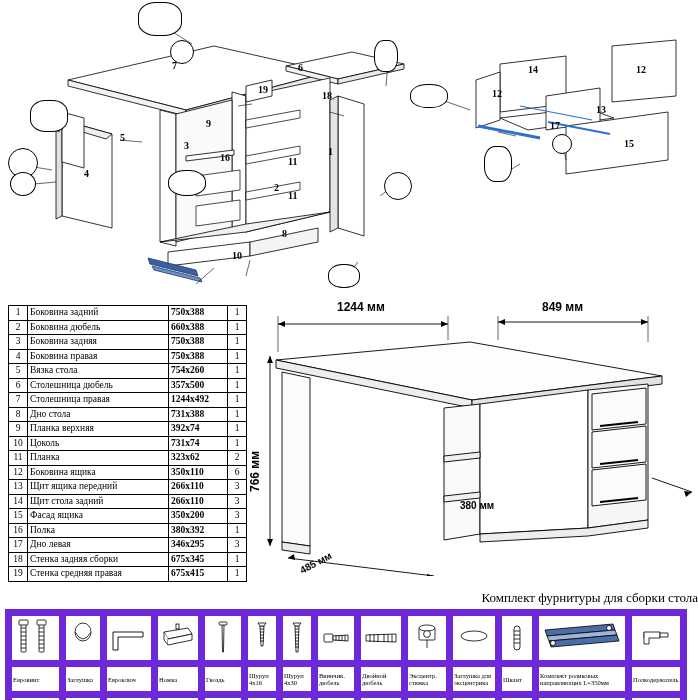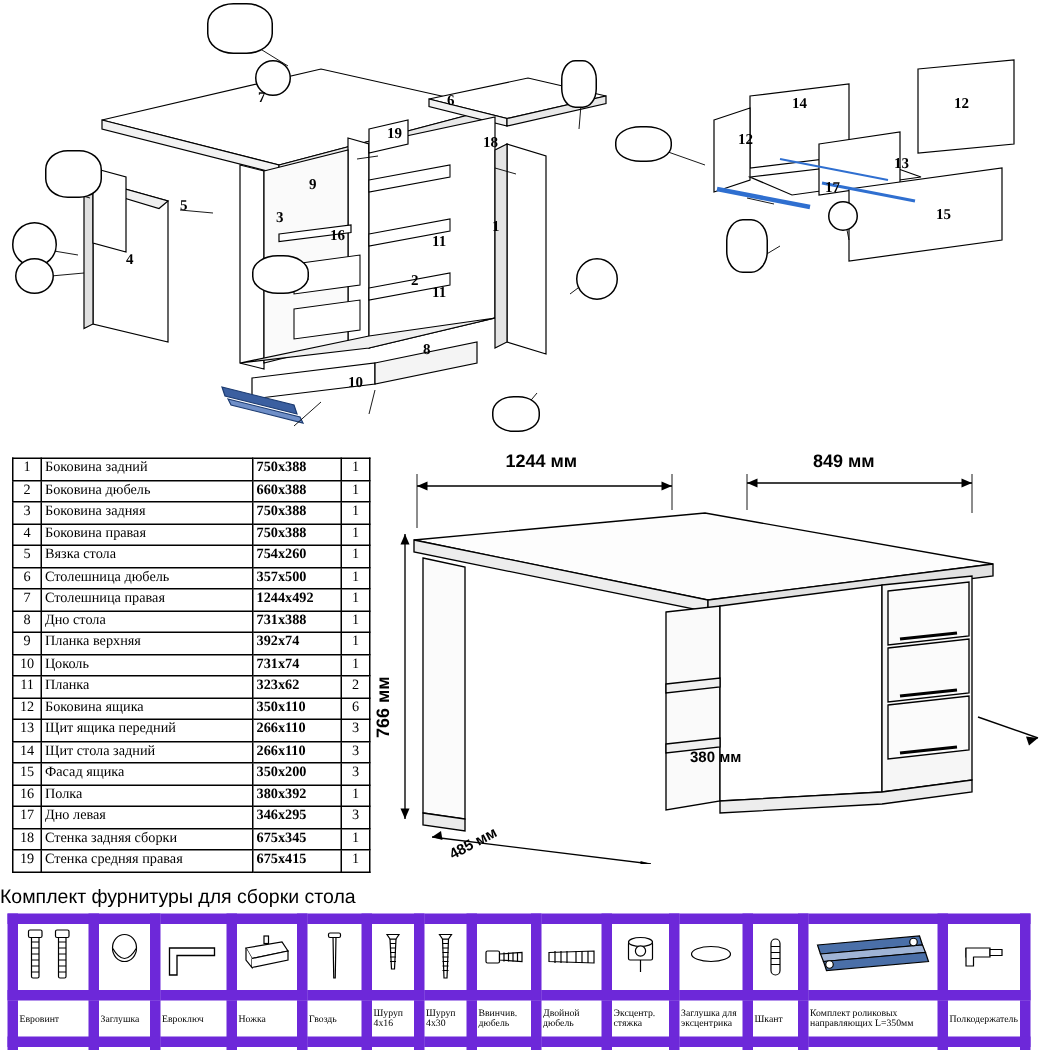--- a/index.html
+++ b/index.html
@@ -67,22 +67,22 @@
     font-weight:bold;
     color:#000;
   }
   .dimlabel.small{font-size:10px;}
   .rot-90{transform:rotate(-90deg);transform-origin:left top;}
   .rot-u{transform:rotate(-28deg);transform-origin:left top;}
 
   
   .hw-title{
     position:absolute;left:0;top:590px;width:698px;
-    text-align:left;
-    font-family:Liberation Sans, sans-serif;
+    text-align:right;
+    font-family:Liberation Serif, serif;
     font-size:13px;
   }
 
   
   .hw{
     position:absolute;left:5px;top:609px;
     border-collapse:collapse;
     font-family:"Liberation Serif", serif;
     font-size:6.5px;
     table-layout:fixed;

